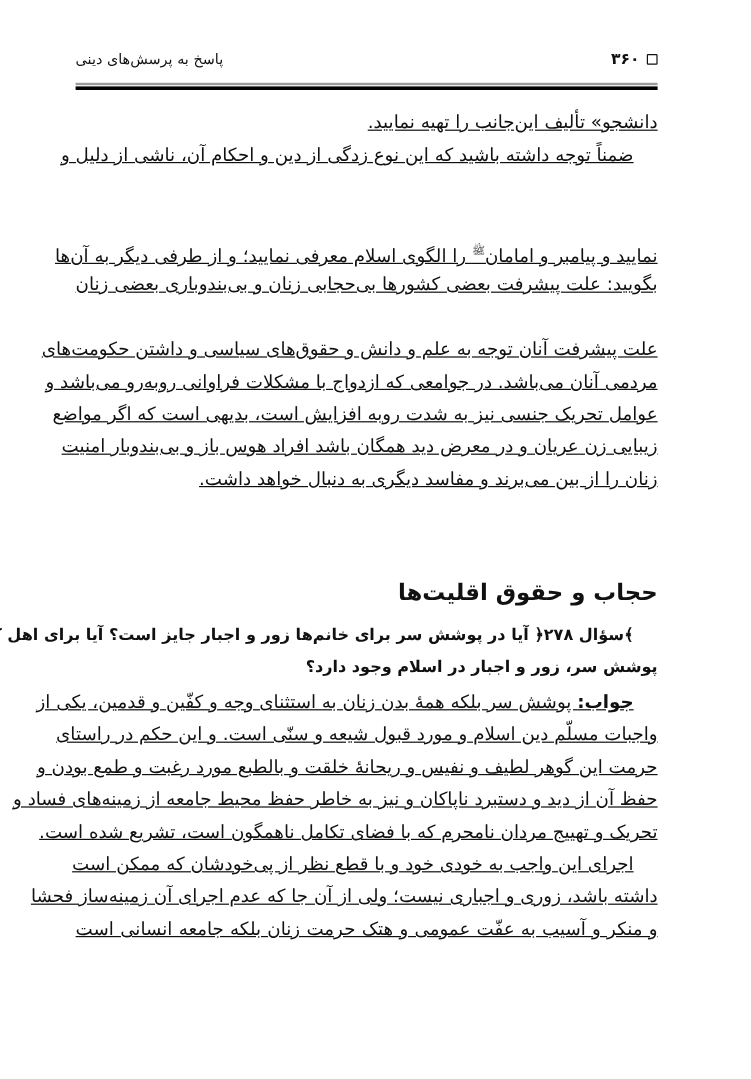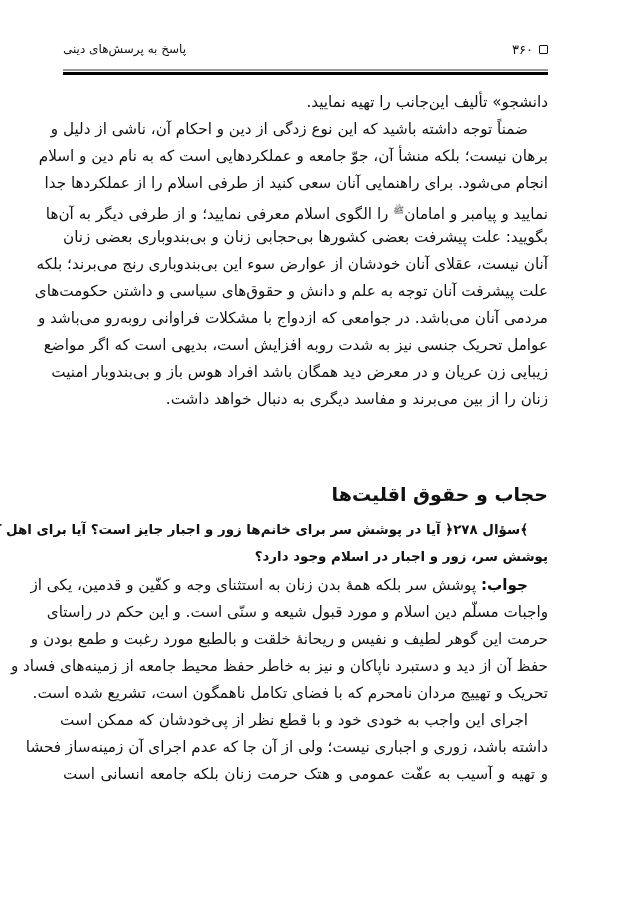--- a/index.html
+++ b/index.html
@@ -29,21 +29,21 @@
       width: 485px;
       top: 40px;
       height: 24px;
       direction: rtl;
     }
     .header-pageno {
       position: absolute;
       right: 0;
       top: 2px;
       font-size: 13px;
-      font-weight: normal;
+      font-weight: bold;
       display: flex;
       align-items: center;
       gap: 6px;
       direction: rtl;
     }
     .box-icon {
       display: inline-block;
       width: 9px;
       height: 9px;
       border: 1.5px solid #111;
@@ -79,20 +79,21 @@
       left: 63px;
       width: 485px;
       height: 26px;
       line-height: 26px;
       font-size: 15.2px;
       direction: rtl;
       text-align: justify;
       text-align-last: justify;
       white-space: nowrap;
       overflow: visible;
+      text-decoration: underline;
     }
     .line.last {
       text-align-last: right;
     }
     .line.indent {
       padding-right: 20px;
       box-sizing: border-box;
     }
     .heading {
       position: absolute;
@@ -139,38 +140,35 @@
       <span>۳۶۰</span>
     </div>
     <div class="header-title">پاسخ به پرسش‌های دینی</div>
   </div>
   <div class="rule-thin"></div>
   <div class="rule-thick"></div>
 
   <div class="line last" style="top:89px">دانشجو» تألیف این‌جانب را تهیه نمایید.</div>
 
   <div class="line indent" style="top:116px">ضمناً توجه داشته باشید که این نوع زدگی از دین و احکام آن، ناشی از دلیل و</div>
-  <div class="line" style="top:143px">برهان نیست؛ بلکه منشأ آن، جوّ جامعه و عملکردهایی است که به نام دین و اسلام</div>
-  <div class="line" style="top:170px">انجام می‌شود. برای راهنمایی آنان سعی کنید از طرفی اسلام را از عملکردها جدا</div>
   <div class="line" style="top:224px">بگویید: علت پیشرفت بعضی کشورها بی‌حجابی زنان و بی‌بندوباری بعضی زنان</div>
   <div class="line" style="top:197px"><span>نمایید و پیامبر و امامان</span><span class="honorific">ﷺ</span><span> را الگوی اسلام معرفی نمایید؛ و از طرفی دیگر به آن‌ها</span></div>
-  <div class="line" style="top:251px">آنان نیست، عقلای آنان خودشان از عوارض سوء این بی‌بندوباری رنج می‌برند؛ بلکه</div>
   <div class="line" style="top:278px">علت پیشرفت آنان توجه به علم و دانش و حقوق‌های سیاسی و داشتن حکومت‌های</div>
   <div class="line" style="top:305px">مردمی آنان می‌باشد. در جوامعی که ازدواج با مشکلات فراوانی روبه‌رو می‌باشد و</div>
   <div class="line" style="top:332px">عوامل تحریک جنسی نیز به شدت روبه افزایش است، بدیهی است که اگر مواضع</div>
   <div class="line" style="top:359px">زیبایی زن عریان و در معرض دید همگان باشد افراد هوس باز و بی‌بندوبار امنیت</div>
   <div class="line last" style="top:386px">زنان را از بین می‌برند و مفاسد دیگری به دنبال خواهد داشت.</div>
 
   <div class="heading">حجاب و حقوق اقلیت‌ها</div>
 
   <div class="q-line indent" style="top:518px"><span>﴾</span><span>سؤال ۲۷۸</span><span>﴿</span><span> آیا در پوشش سر برای خانم‌ها زور و اجبار جایز است؟ آیا برای اهل کتاب نیز در</span></div>
   <div class="q-line last" style="top:545px">پوشش سر، زور و اجبار در اسلام وجود دارد؟</div>
 
   <div class="line indent" style="top:572px"><span class="bold-label">جواب:</span><span> پوشش سر بلکه همهٔ بدن زنان به استثنای وجه و کفّین و قدمین، یکی از</span></div>
   <div class="line" style="top:599px">واجبات مسلّم دین اسلام و مورد قبول شیعه و سنّی است. و این حکم در راستای</div>
   <div class="line" style="top:626px">حرمت این گوهر لطیف و نفیس و ریحانهٔ خلقت و بالطبع مورد رغبت و طمع بودن و</div>
   <div class="line last" style="top:680px">تحریک و تهییج مردان نامحرم که با فضای تکامل ناهمگون است، تشریع شده است.</div>
   <div class="line" style="top:653px">حفظ آن از دید و دستبرد ناپاکان و نیز به خاطر حفظ محیط جامعه از زمینه‌های فساد و</div>
   <div class="line indent" style="top:707px">اجرای این واجب به خودی خود و با قطع نظر از پی‌خودشان که ممکن است</div>
   <div class="line" style="top:734px">داشته باشد، زوری و اجباری نیست؛ ولی از آن جا که عدم اجرای آن زمینه‌ساز فحشا</div>
-  <div class="line" style="top:761px">و تهیه و آسیب به عفّت عمومی و هتک حرمت زنان بلکه جامعه انسانی است</div>
+  <div class="line" style="top:761px">و منکر و آسیب به عفّت عمومی و هتک حرمت زنان بلکه جامعه انسانی است</div>
 
 </div>
 
 </body></html>

